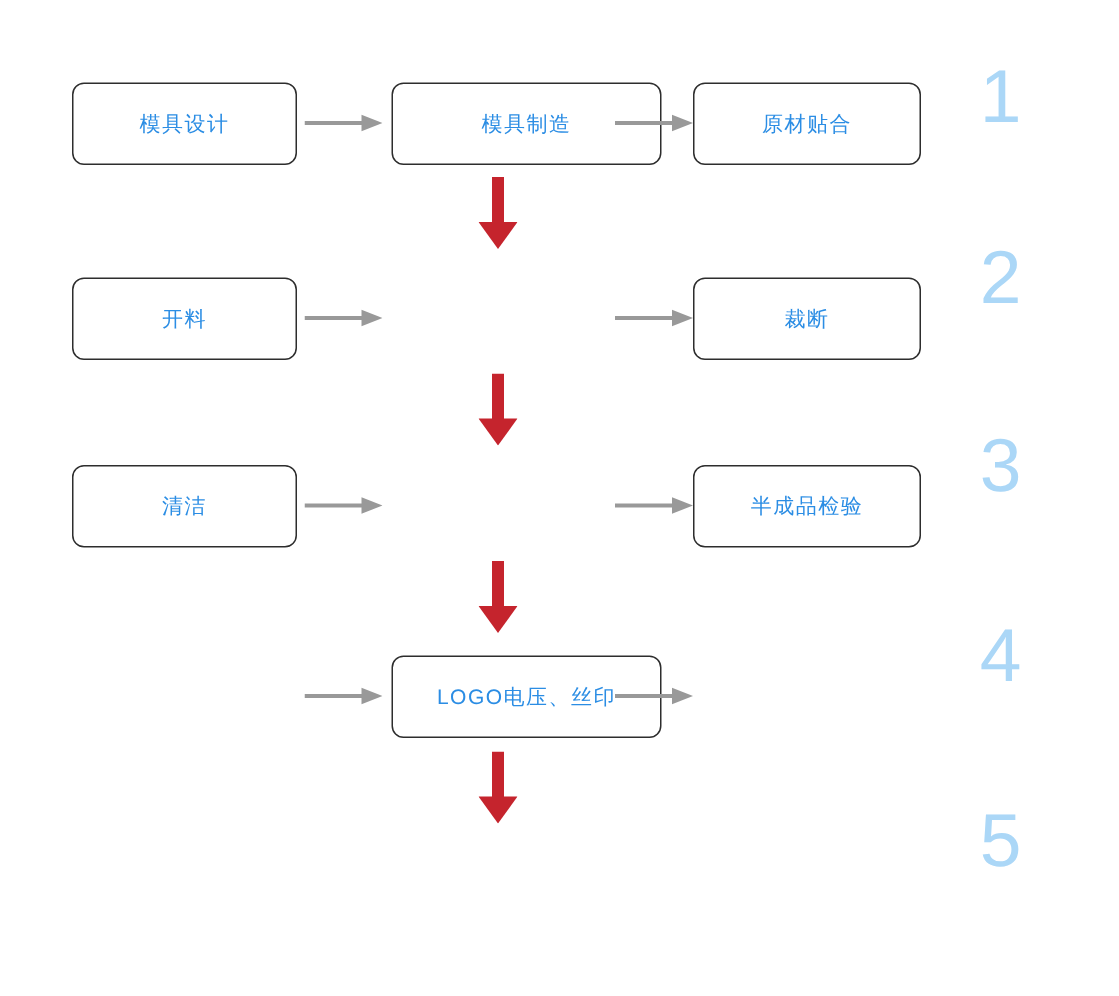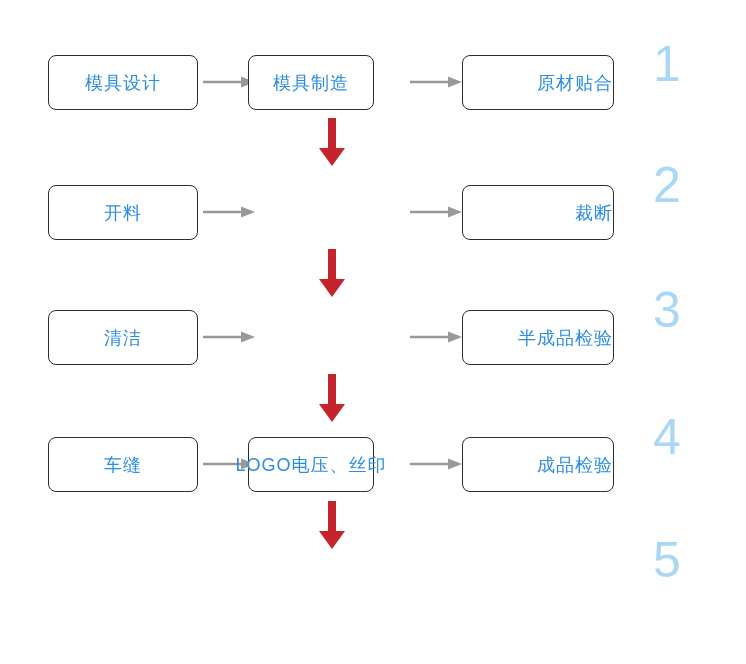--- a/index.html
+++ b/index.html
@@ -21,21 +21,21 @@
     box-sizing: border-box;
     border: 1.5px solid #2d2d2d;
     border-radius: 8px;
     background: #ffffff;
     display: flex;
     align-items: center;
     justify-content: center;
   }
   .box span {
     color: #2b8de4;
-    font-size: 18px;
+    font-size: 14px;
     letter-spacing: 1px;
     white-space: nowrap;
   }
   .harrow {
     position: absolute;
     width: 52px;
     height: 16px;
   }
   .varrow {
     position: absolute;
@@ -49,22 +49,22 @@
     height: 54px;
     line-height: 54px;
     text-align: center;
     font-size: 50px;
     color: #abd7f7;
     user-select: none;
   }
 
   
   .c1 { left: 48px;  width: 150px; }
-  .c2 { left: 248px; width: 126px; align-items: center; }
-  .c3 { left: 462px; width: 152px; justify-content: flex-end; }
+  .c2 { left: 261px; width: 180px; align-items: center; }
+  .c3 { left: 462px; width: 152px; }
   
   .r1 { top: 55px; }
   .r2 { top: 185px; }
   .r3 { top: 310px; }
   .r4 { top: 437px; }
   .r5 { top: 560px; }
 </style>
 </head>
 <body>
 
@@ -129,37 +129,31 @@
   <div class="box c3 r3">
     <span>半成品检验</span>
   </div>
   <div class="stage-number" style="top:283px">3</div>
 
   <svg class="varrow" style="left:319px;top:374px" viewBox="0 0 26 48">
     <rect x="9" y="0" width="8" height="31" fill="#c5242d"></rect>
     <polygon points="0,30 26,30 13,48" fill="#c5242d"></polygon>
   </svg>
 
-  <div class="box c1 r4">
-    <span>车缝</span>
-  </div>
   <svg class="harrow" style="left:203px;top:456px" viewBox="0 0 52 16">
     <line x1="0" y1="8" x2="40" y2="8" stroke="#999999" stroke-width="2.6"></line>
     <polygon points="38,2.5 52,8 38,13.5" fill="#999999"></polygon>
   </svg>
   <div class="box c2 r4">
     <span>LOGO电压、丝印</span>
   </div>
   <svg class="harrow" style="left:410px;top:456px" viewBox="0 0 52 16">
     <line x1="0" y1="8" x2="40" y2="8" stroke="#999999" stroke-width="2.6"></line>
     <polygon points="38,2.5 52,8 38,13.5" fill="#999999"></polygon>
   </svg>
-  <div class="box c3 r4">
-    <span>成品检验</span>
-  </div>
   <div class="stage-number" style="top:410px">4</div>
 
   <svg class="varrow" style="left:319px;top:501px" viewBox="0 0 26 48">
     <rect x="9" y="0" width="8" height="31" fill="#c5242d"></rect>
     <polygon points="0,30 26,30 13,48" fill="#c5242d"></polygon>
   </svg>
 
   <div class="stage-number" style="top:533px">5</div>
 
 </div>

